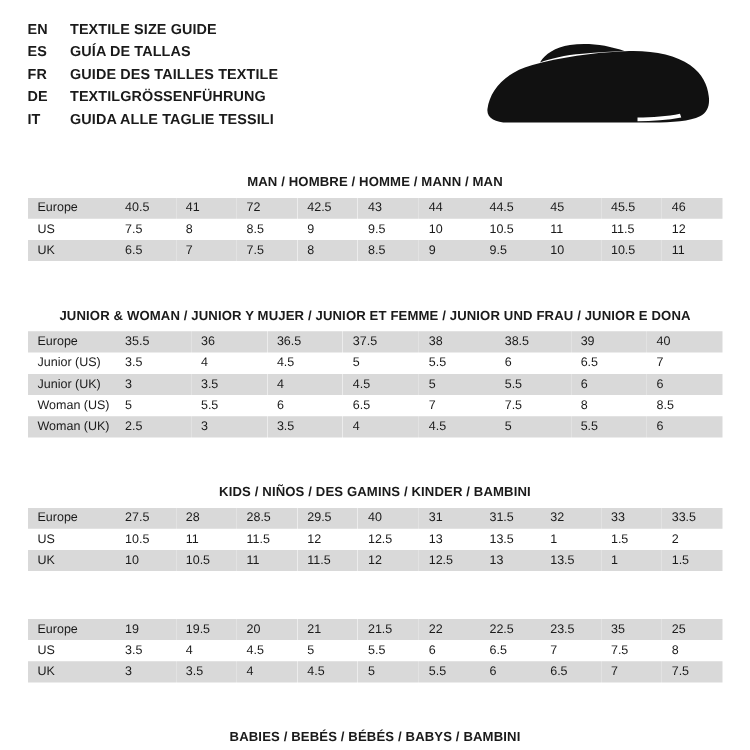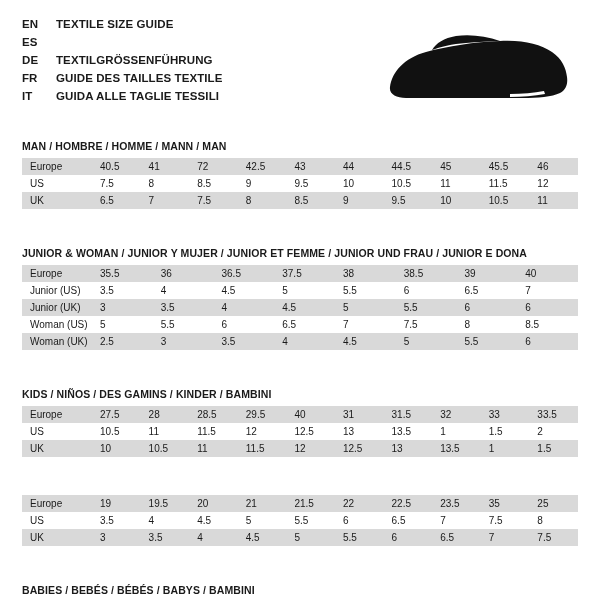--- a/index.html
+++ b/index.html
@@ -56,20 +56,21 @@
   }
 
   
   .section { margin-top: 38px; }
   .section.first { margin-top: 30px; }
   .section-title {
     font-size: 10.5px;
     font-weight: bold;
     letter-spacing: 0.1px;
     margin-bottom: 6px;
+    text-align: center;
   }
   table {
     border-collapse: collapse;
     width: 100%;
     table-layout: fixed;
   }
   td {
     font-size: 10px;
     height: 17px;
     padding: 0 0 0 8px;
@@ -90,28 +91,29 @@
 <div class="page">
 
   <div class="header">
     <div class="lang-list">
       <div class="lang-row">
         <span class="lang-code">EN</span>
         <span class="lang-title">TEXTILE SIZE GUIDE</span>
       </div>
       <div class="lang-row">
         <span class="lang-code">ES</span>
+        <span class="lang-title">GUÍA DE TALLAS</span>
+      </div>
+      <div class="lang-row">
+        <span class="lang-code">FR</span>
+        <span class="lang-title">GUIDE DES TAILLES TEXTILE</span>
       </div>
       <div class="lang-row">
         <span class="lang-code">DE</span>
         <span class="lang-title">TEXTILGRÖSSENFÜHRUNG</span>
-      </div>
-      <div class="lang-row">
-        <span class="lang-code">FR</span>
-        <span class="lang-title">GUIDE DES TAILLES TEXTILE</span>
       </div>
       <div class="lang-row">
         <span class="lang-code">IT</span>
         <span class="lang-title">GUIDA ALLE TAGLIE TESSILI</span>
       </div>
     </div>
 
     <div class="shoe-wrap">
       <svg viewBox="0 0 190 78" xmlns="http://www.w3.org/2000/svg" aria-hidden="true">
         <path fill="#111111" d="M8 55 C10 40 22 26 44 20 C66 14 92 10 118 9 C140 8 158 12 170 20

